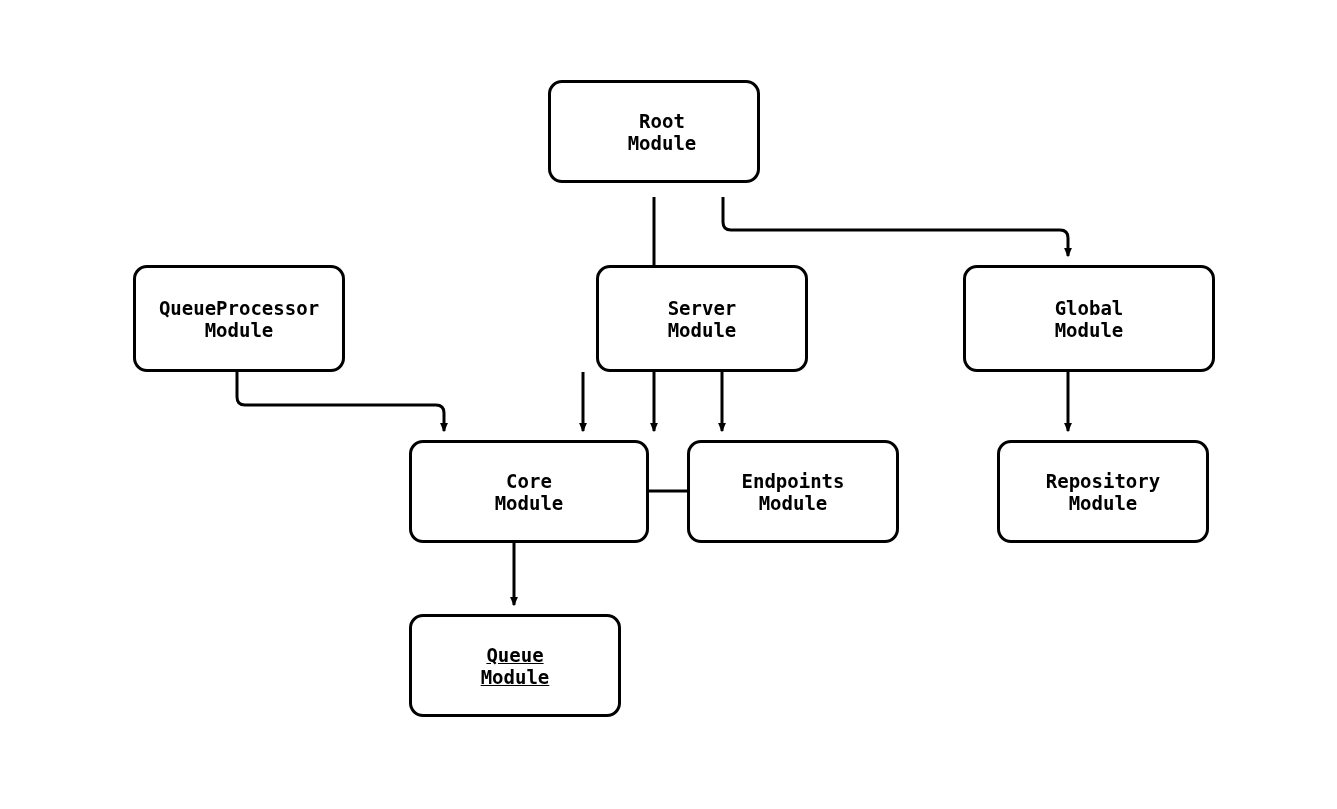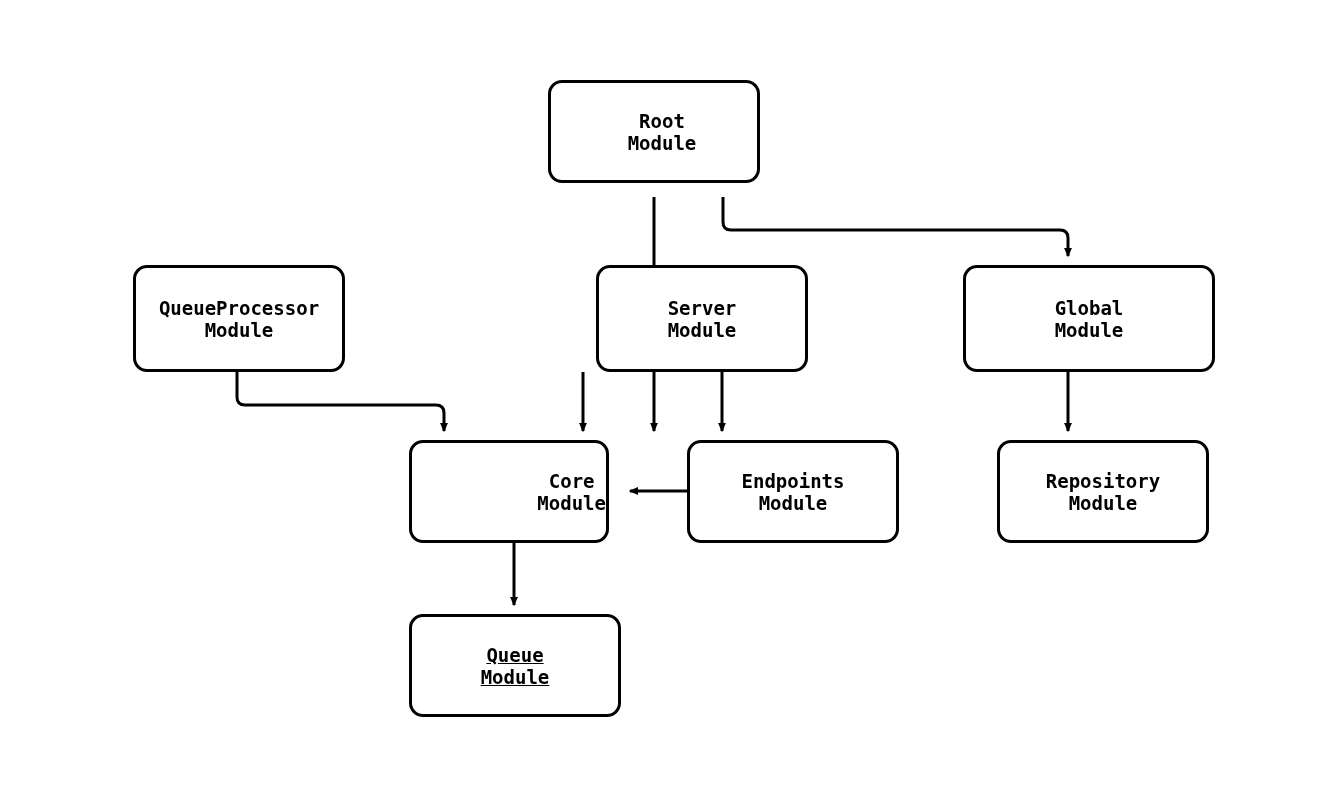--- a/index.html
+++ b/index.html
@@ -84,21 +84,21 @@
   <div class="node" style="left: 548px; top: 265px; width: 212px; height: 107px; margin-left: 48px;">
     <span class="node-label">Server
 Module</span>
   </div>
 
   <div class="node" style="left: 963px; top: 265px; width: 252px; height: 107px;">
     <span class="node-label">Global
 Module</span>
   </div>
 
-  <div class="node" style="left: 409px; top: 440px; width: 200px; height: 103px; justify-content: flex-end;">
+  <div class="node" style="left: 409px; top: 440px; width: 240px; height: 103px;">
     <span class="node-label">Core
 Module</span>
   </div>
 
   <div class="node" style="left: 687px; top: 440px; width: 212px; height: 103px;">
     <span class="node-label">Endpoints
 Module</span>
   </div>
 
   <div class="node" style="left: 963px; top: 440px; width: 212px; height: 103px; margin-left: 34px;">

